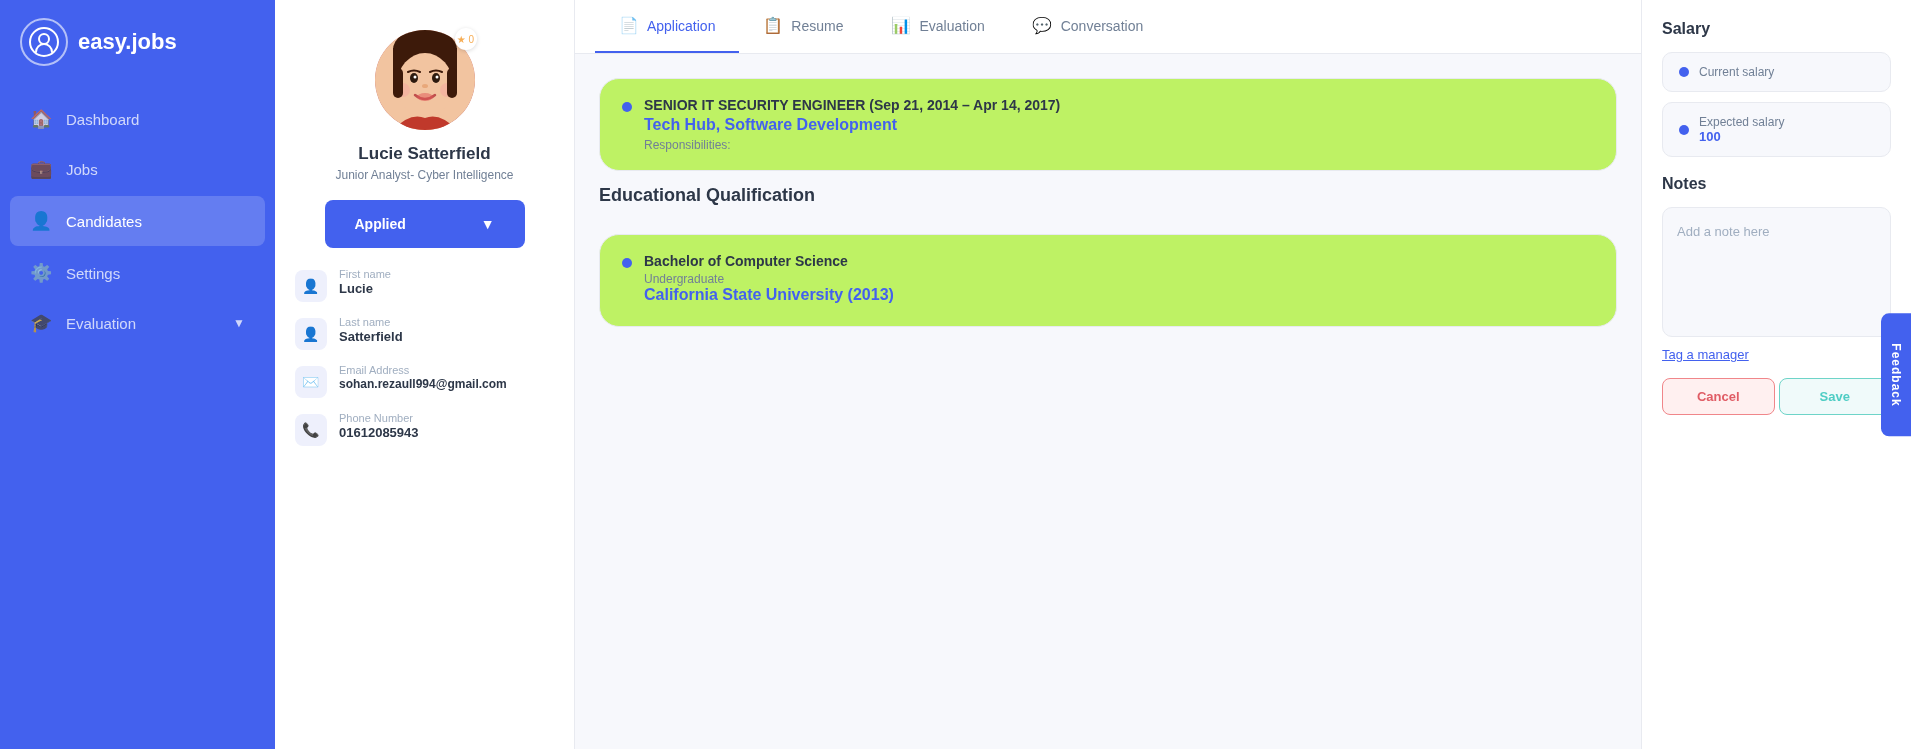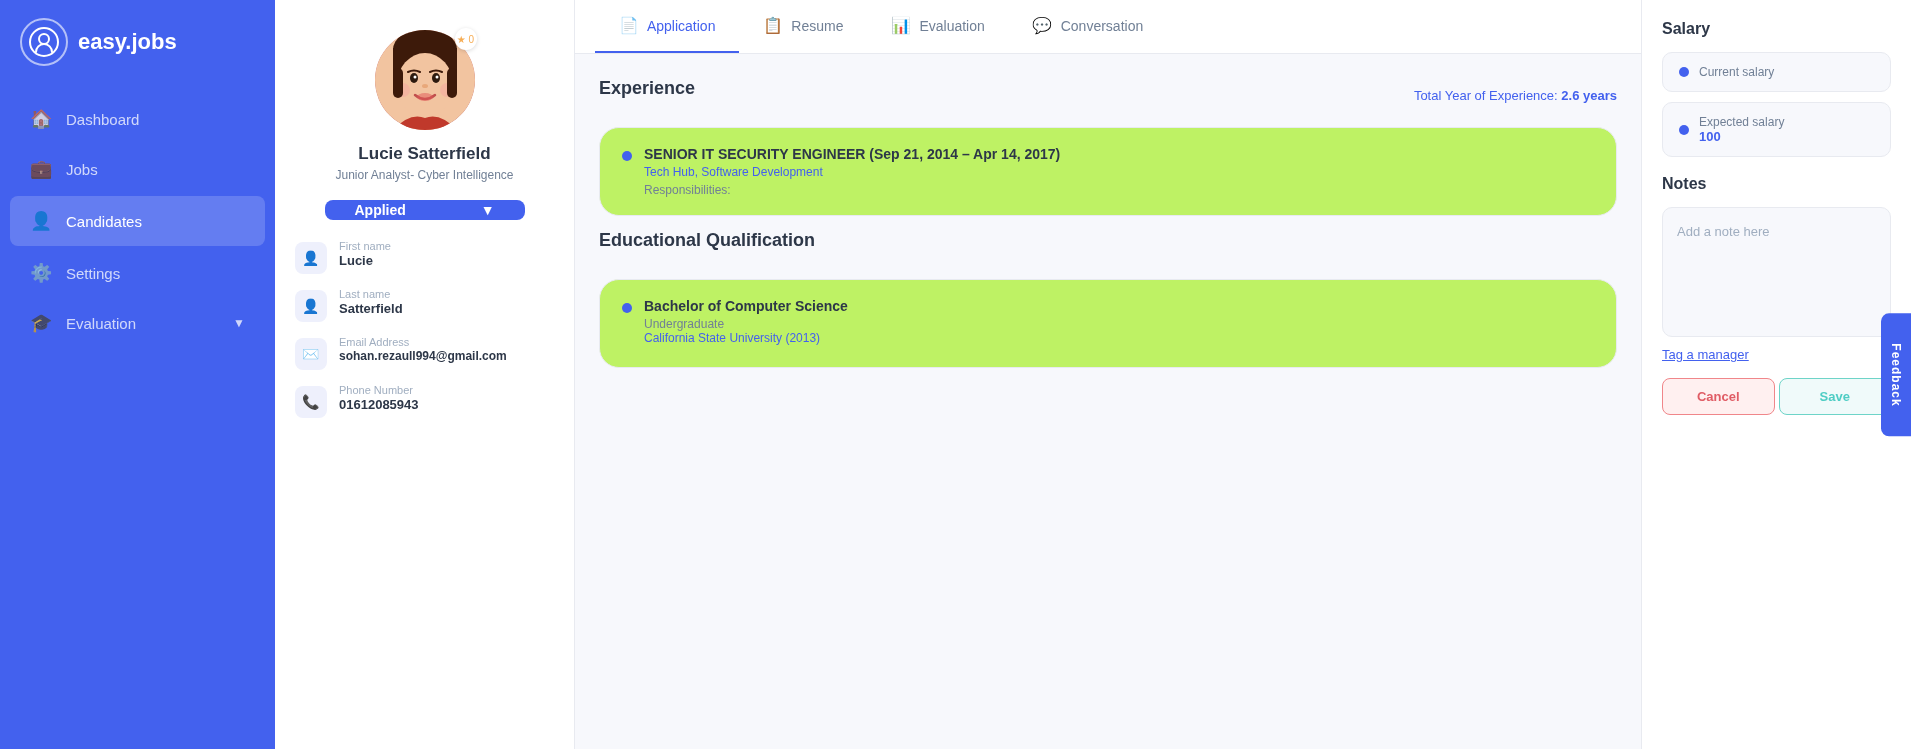--- a/index.html
+++ b/index.html
@@ -63,21 +63,21 @@
     .star-badge {
       position: absolute; top: -2px; right: -2px;
       background: white; border-radius: 50%; width: 22px; height: 22px;
       display: flex; align-items: center; justify-content: center;
       font-size: 11px; box-shadow: 0 1px 4px rgba(0,0,0,0.15);
     }
     .profile-name { font-size: 17px; font-weight: 700; color: #2d3748; margin-bottom: 4px; }
     .profile-title { font-size: 12px; color: #718096; margin-bottom: 18px; text-align: center; }
     .status-btn {
       background: #4361ee; color: white; border: none; border-radius: 8px;
-      padding: 2px 30px; font-size: 14px; font-weight: 600; cursor: pointer;
+      padding: 16px 30px; font-size: 14px; font-weight: 600; cursor: pointer;
       display: flex; align-items: center; gap: 10px; width: 200px; justify-content: space-between;
     }
     .profile-fields { width: 100%; margin-top: 20px; display: flex; flex-direction: column; gap: 14px; }
     .field-row { display: flex; align-items: flex-start; gap: 12px; }
     .field-icon-wrap {
       width: 32px; height: 32px; background: #eef0fc; border-radius: 8px;
       display: flex; align-items: center; justify-content: center; flex-shrink: 0; margin-top: 2px;
     }
     .field-icon { font-size: 14px; color: #4361ee; }
     .field-content {}
@@ -107,21 +107,21 @@
     .section-header { display: flex; justify-content: space-between; align-items: center; margin-bottom: 14px; }
 
     .card {
       background: #bef264; border-radius: 20px; padding: 18px 22px;
       border: 1px solid #e8eaf0; margin-bottom: 14px;
     }
     .card-row { display: flex; align-items: flex-start; gap: 12px; }
     .card-dot { width: 10px; height: 10px; background: #4361ee; border-radius: 50%; margin-top: 5px; flex-shrink: 0; }
     .card-body {}
     .card-title { font-size: 14px; font-weight: 700; color: #2d3748; margin-bottom: 3px; }
-    .card-subtitle { font-size: 12px; color: #4361ee; margin-bottom: 4px; }
+    .card-subtitle { font-size: 16px; color: #4361ee; margin-bottom: 4px; font-weight: bold; }
     .card-meta { font-size: 12px; color: #718096; }
 
     
     .right-panel {
       width: 270px; background: white; padding: 20px; border-left: 1px solid #e8eaf0;
       overflow-y: auto; flex-shrink: 0;
     }
     .right-section-title { font-size: 16px; font-weight: 700; color: #2d3748; margin-bottom: 14px; }
     .salary-card {
       background: #f7f8fc; border: 1px solid #e8eaf0; border-radius: 10px;
@@ -305,27 +305,20 @@
         <span>Evaluation</span>
       </div>
       <div class="tab">
         <span class="tab-icon">💬</span>
         <span>Conversation</span>
       </div>
     </div>
 
     <div class="details-content">
 
-      <div class="section-header">
-        <span class="section-title">Experience</span>
-        <span class="section-meta">
-          <span>Total Year of Experience:</span>
-          <span style="color:#4361ee; font-weight:600;">2.6 years</span>
-        </span>
-      </div>
       <div class="card">
         <div class="card-row">
           <div class="card-dot"></div>
           <div class="card-body">
             <div class="card-title">SENIOR IT SECURITY ENGINEER (Sep 21, 2014 – Apr 14, 2017)</div>
             <div class="card-subtitle">Tech Hub, Software Development</div>
             <div class="card-meta">Responsibilities:</div>
           </div>
         </div>
       </div>

